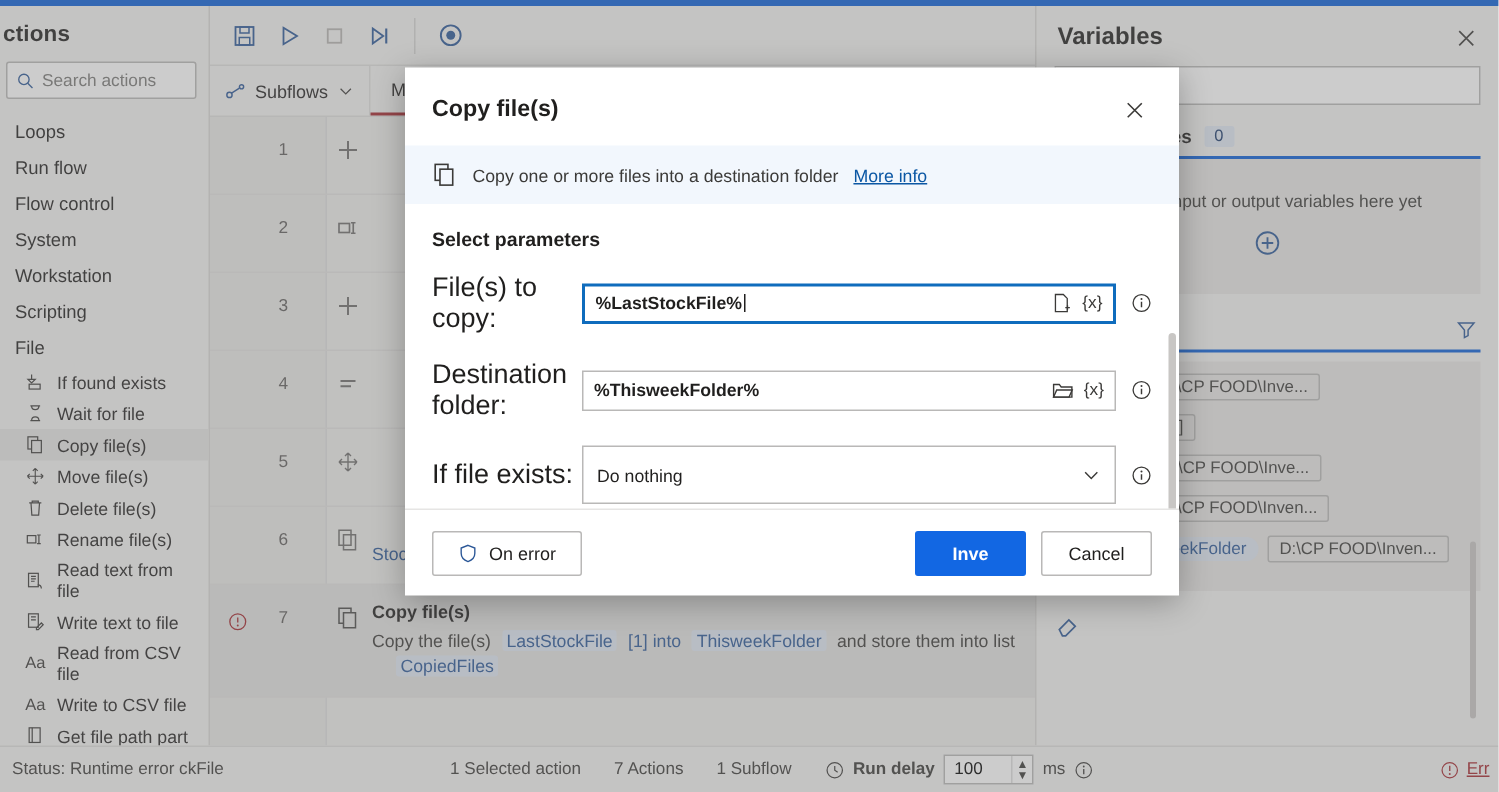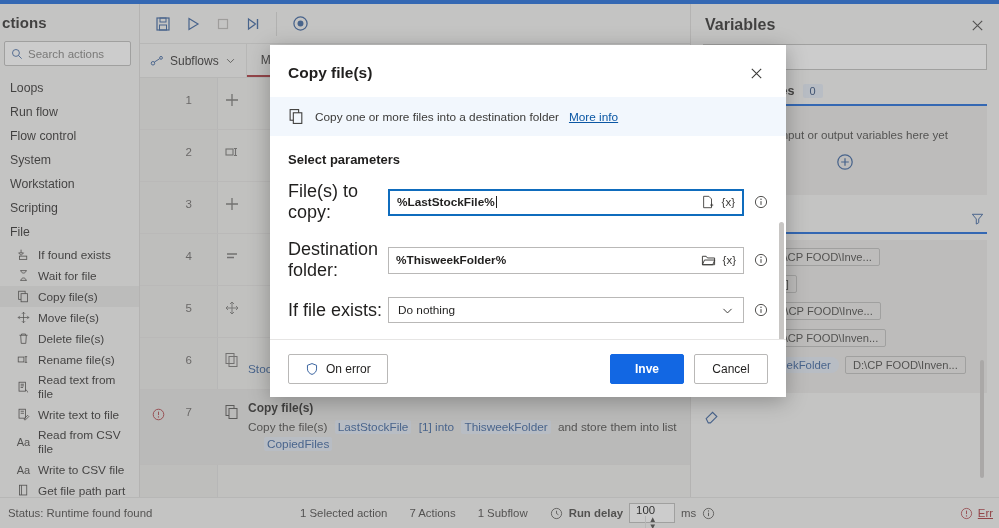--- a/index.html
+++ b/index.html
@@ -86,21 +86,21 @@
            padding:2px 7px; border-radius:2px; white-space:nowrap; overflow:hidden;}
   .rp-scroll { position:absolute; right:3px; top:120px; width:4px; height:118px; background:#c8c6c4; border-radius:2px;}
   .eraser-row { text-align:center; padding:14px 0 0 0; }
 
   
   .statusbar { position:absolute; left:0; bottom:0; width:999px; height:31px; background:#f3f2f1;
                border-top:1px solid #dededc; display:flex; align-items:center; font-size:11.4px; color:#3b3a38;}
   .sb-status { padding-left:8px; width:300px;}
   .sb-mid { display:flex; align-items:center; gap:22px; }
   .sb-right { margin-left:auto; display:flex; align-items:center; gap:5px; padding-right:6px; color:#a4262c;text-decoration:underline;}
-  .spinner { display:flex; align-items:center; border:1px solid #b9b8b7; background:#fff; height:20px;flex-direction:column; }
+  .spinner { display:flex; align-items:center; border:1px solid #b9b8b7; background:#fff; height:20px; }
   .spinner input { width:44px; border:0; outline:0; font-size:11.4px; text-align:left; padding-left:6px;
                    font-family:inherit; background:transparent; height:18px;}
   .spin-arrows { display:flex; flex-direction:column; width:14px; align-items:center; line-height:7px;
                  font-size:8px; color:#3b3a38; border-left:1px solid #ddd; height:100%; justify-content:center;}
 
   
   .dialog { position:absolute; left:270px; top:45px; width:516px; height:352px; background:#fff;
             box-shadow:0 4px 20px rgba(0,0,0,.28); z-index:60; display:flex; flex-direction:column;}
   .dlg-head { display:flex; align-items:center; justify-content:space-between; padding:16px 18px 12px 18px;}
   .dlg-title { font-size:15.5px; font-weight:600; color:#201f1e;}
@@ -113,21 +113,21 @@
   .field { display:flex; align-items:center; margin-bottom:16px;}
   .field-label { width:100px; font-size:18px; color:#201f1e;}
   .field-ctrl { flex:1; height:27px; border:1px solid #b9b8b7; background:#fff; display:flex;
                 align-items:center; padding:0 7px; gap:7px;}
   .field-ctrl.focused { border:2px solid #0f6cbd; }
   .field-val { flex:1; font-size:11.8px; color:#201f1e; font-weight:600;}
   .field-val.caret::after { content:""; display:inline-block; width:1px; height:12px; background:#201f1e;
                             vertical-align:-2px; margin-left:1px;}
   .fx { font-size:11.5px; color:#3b3a38; }
   .info-i { margin-left:10px; color:#3b3a38; display:flex; }
-  .select-ctrl { flex:1; height:26px; border:1px solid #b9b8b7; background:#fff; display:flex;
+  .select-ctrl { flex:1; height:39px; border:1px solid #b9b8b7; background:#fff; display:flex;
                  align-items:center; justify-content:space-between; padding:0 9px; font-size:11.8px; color:#201f1e;}
   .varprod { display:flex; align-items:center; gap:7px; font-size:12px; color:#201f1e; margin-top:2px;}
   .varprod-row { display:flex; align-items:center; gap:16px; margin-top:10px; }
   .toggle { width:36px; height:16px; border-radius:9px; background:#0f6cbd; }
   .ghost-pill { width:88px; height:14px; background:#e3ebf7; border-radius:8px;}
   .ghost-txt { font-size:11px; color:#c2d0e6;}
   .dlg-scrollbar { position:absolute; right:2px; top:86px; width:5px; height:175px; background:#c8c6c4; border-radius:3px;}
   .dlg-foot { height:58px; border-top:1px solid #e6e5e4; display:flex; align-items:center;
               padding:0 18px; gap:10px;}
   .btn { height:30px; display:inline-flex; align-items:center; justify-content:center; gap:7px;
@@ -506,21 +506,21 @@
           <span>
             <svg width="17" height="17" viewBox="0 0 16 16">
                 <path d="M3 11l6-6 4 4-6 6H5z" fill="none" stroke="#2b5797" stroke-width="1.1"></path>
               </svg>
           </span>
         </div>
       </div>
     </div>
 
     <div class="statusbar">
-      <div class="sb-status">Status: Runtime found found</div>
+      <div class="sb-status">Status: Runtime error ckFile</div>
       <div class="sb-mid">
         <span>1 Selected action</span>
         <span>7 Actions</span>
         <span>1 Subflow</span>
         <span style="display:flex;align-items:center;gap:6px;">
           <span>
             <svg width="13" height="13" viewBox="0 0 16 16">
                 <circle cx="8" cy="8" r="6.3" fill="none" stroke="#3b3a38" stroke-width="1"></circle>
                 <path d="M8 4.6V8l2.4 1.6" fill="none" stroke="#3b3a38" stroke-width="1"></path>
               </svg>

